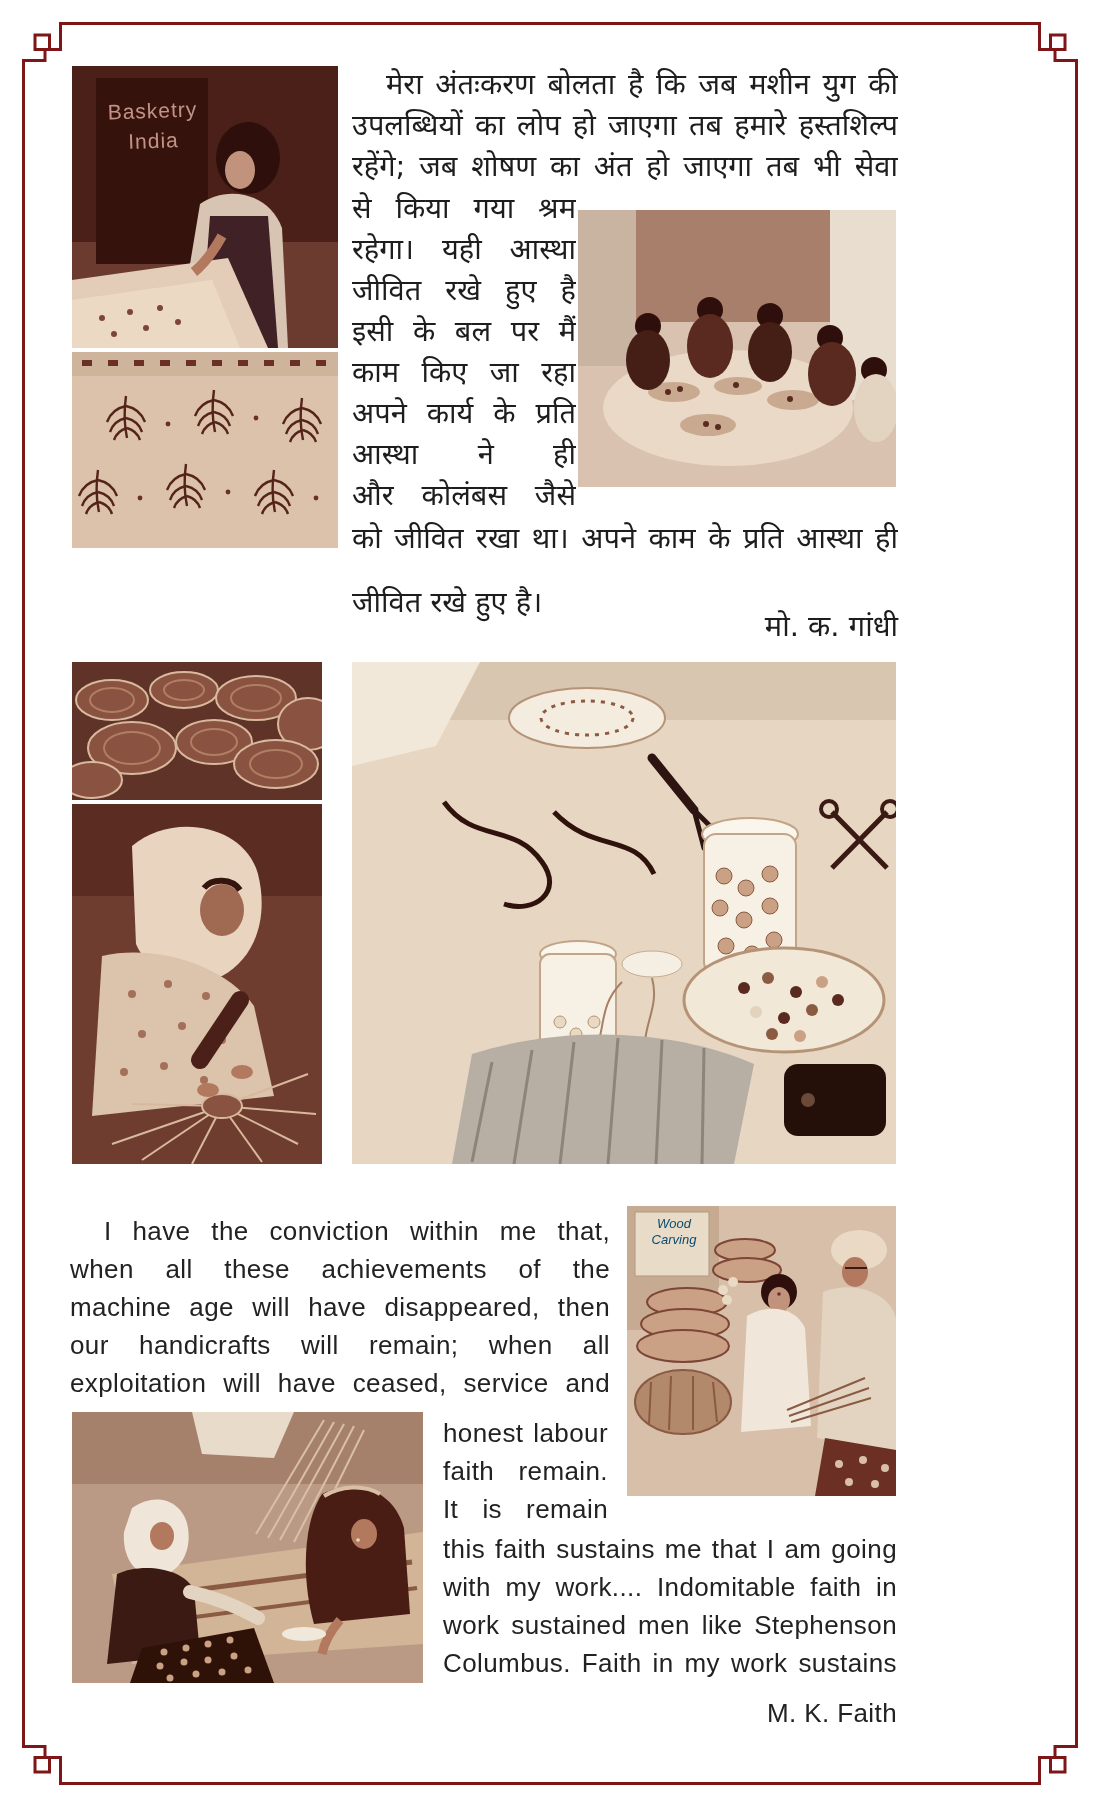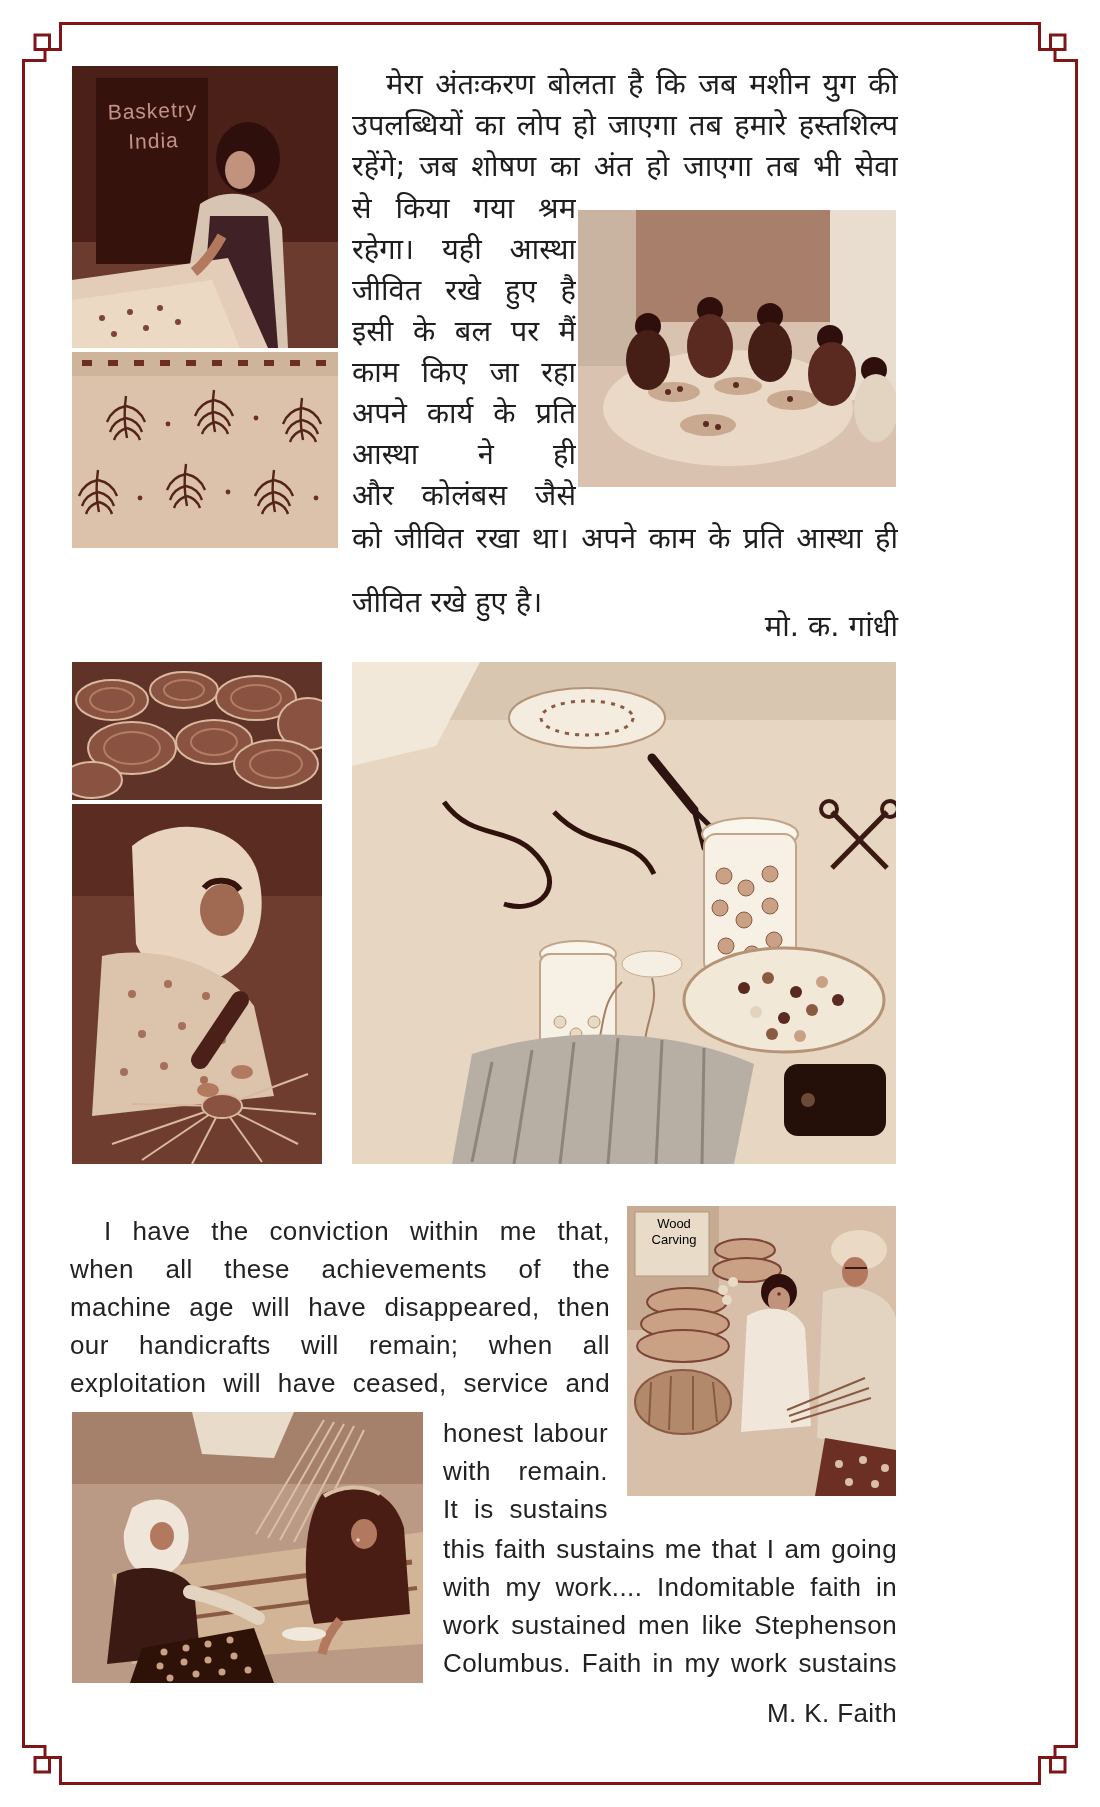--- a/index.html
+++ b/index.html
@@ -9,22 +9,22 @@
   .bline{position:absolute;background:#7e1618;}
   .corner{position:absolute;width:73px;height:73px;}
   .corner.tr{transform:scaleX(-1);}
   .corner.bl{transform:scaleY(-1);}
   .corner.br{transform:scale(-1,-1);}
   
   .photo{position:absolute;overflow:hidden;background:#c9a88f;}
   .photo svg{display:block;width:100%;height:100%;}
   .sign-basketry{position:absolute;left:30px;top:30px;width:102px;text-align:center;
      color:#c49285;font-size:21px;letter-spacing:1px;line-height:30px;transform:rotate(-2deg);}
-  .sign-wood{position:absolute;left:12px;top:10px;width:70px;color:#000000;
-     font-size:13px;line-height:16px;text-align:center;}
+  .sign-wood{position:absolute;left:12px;top:10px;width:70px;color:#0c4a6e;
+     font-size:13px;line-height:16px;text-align:center;font-style:italic;}
   
   .txt{position:absolute;color:#1d1d1d;}
   .hi{font-family:"DejaVu Sans",sans-serif;font-size:29px;font-weight:500;}
   .hi .ln{height:41px;line-height:41px;overflow:hidden;text-align:justify;text-align-last:justify;}
   .en{font-size:26px;letter-spacing:.4px;color:#222;}
   .en .ln{height:38px;line-height:38px;overflow:hidden;text-align:justify;text-align-last:justify;}
   .ln.endln{text-align-last:left;margin-top:23px;}
   .ln.indent{text-indent:34px;}
   .sig{text-align:right;text-align-last:right;}
 </style>
@@ -410,22 +410,22 @@
   <div class="txt en" style="left:70px;top:1212px;width:540px;">
     <div class="ln indent">I have the conviction within me that,</div>
     <div class="ln">when all these achievements of the</div>
     <div class="ln">machine age will have disappeared, then</div>
     <div class="ln">our handicrafts will remain; when all</div>
     <div class="ln">exploitation will have ceased, service and</div>
   </div>
 
   <div class="txt en" style="left:443px;top:1414px;width:165px;">
     <div class="ln">honest labour</div>
-    <div class="ln">with remain.</div>
-    <div class="ln">It is sustains</div>
+    <div class="ln">faith remain.</div>
+    <div class="ln">It is remain</div>
   </div>
 
   <div class="txt en" style="left:443px;top:1530px;width:454px;">
     <div class="ln">this faith sustains me that I am going on</div>
     <div class="ln">with my work.... Indomitable faith in their</div>
     <div class="ln">work sustained men like Stephenson and</div>
     <div class="ln">Columbus. Faith in my work sustains me.</div>
   </div>
 
   <div class="txt en sig" style="left:443px;top:1694px;width:454px;height:38px;line-height:38px;">M. K. Faith</div>

